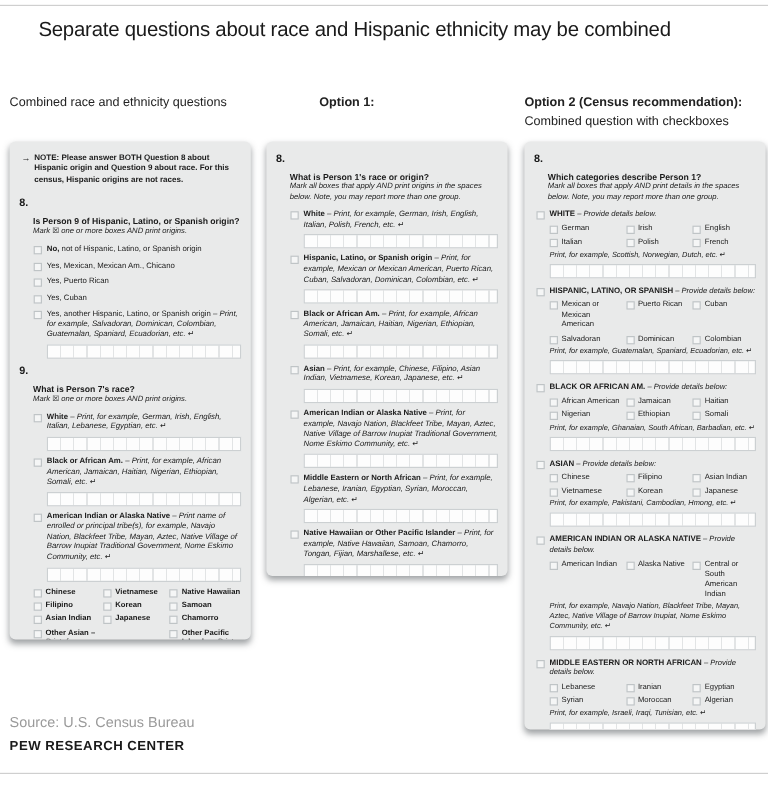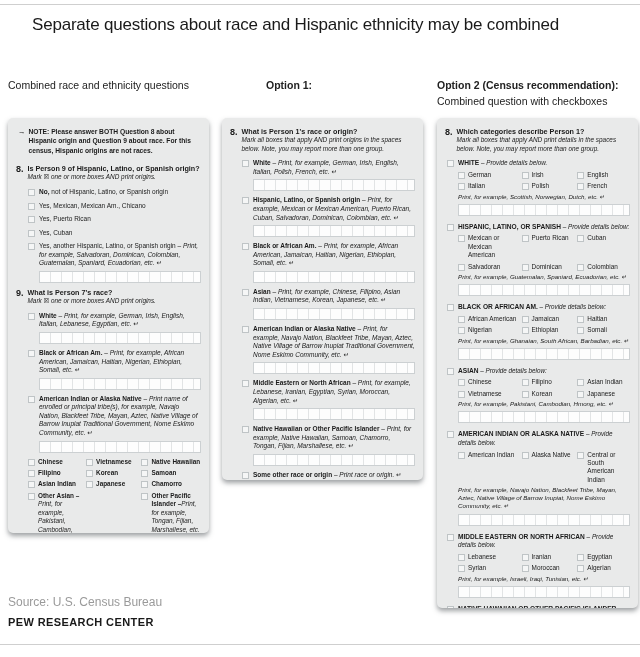--- a/index.html
+++ b/index.html
@@ -26,21 +26,21 @@
   }
   #panel-current{left:8px;height:415px;}
   #panel-option1{left:222px;height:362px;}
   #panel-option2{left:437px;height:490px;}
 
   .note{display:flex;gap:3px;font-size:6.7px;font-weight:bold;line-height:1.4;margin:0 0 9px 2px;}
   .note .arr{font-size:7.5px;flex:0 0 auto;}
 
   .q{display:flex;gap:4px;margin:0 0 6px 0;}
   .qnum{font-size:9px;font-weight:bold;line-height:1;margin-top:1px;}
-  .qtitle{font-size:7.2px;font-weight:bold;line-height:1.3;}
+  .qtitle{font-size:7.2px;font-weight:bold;line-height:1.3;margin-top:16px;}
   .qinstr{font-size:6.4px;font-style:italic;line-height:1.32;}
 
   .opt{margin:0 0 5px 12px;}
   .optrow{display:flex;gap:4px;align-items:flex-start;}
   .cb{
     width:7px;height:7px;flex:0 0 7px;margin-top:1px;
     background:#f5f6f6;border:1px solid #bfc4c6;box-sizing:border-box;
   }
   .olabel{font-size:6.5px;line-height:1.32;}
   .b{font-weight:bold;}

